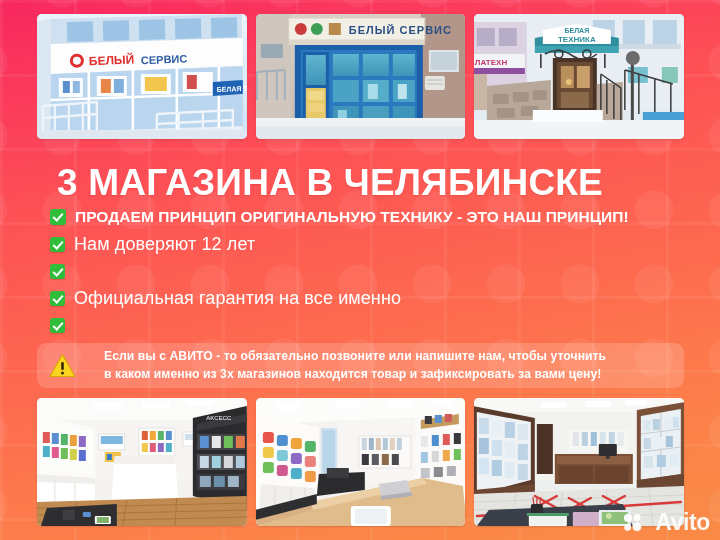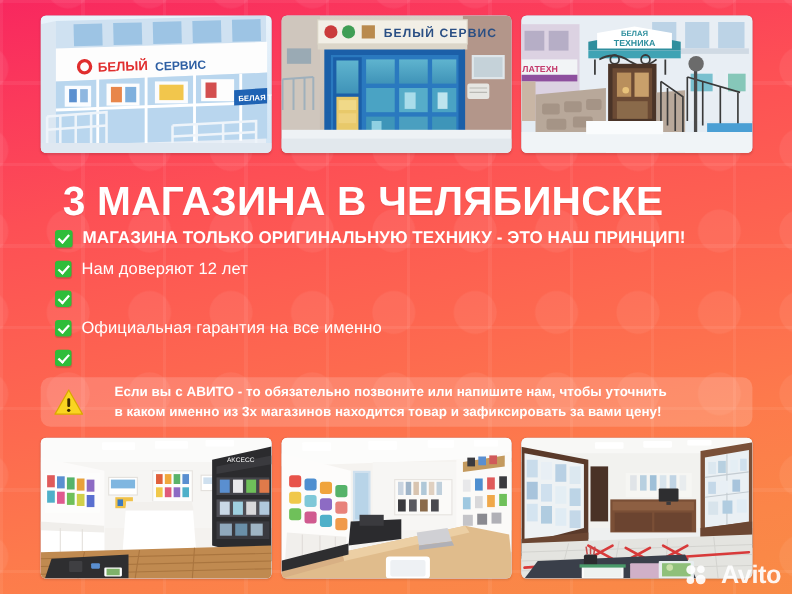--- a/index.html
+++ b/index.html
@@ -100,21 +100,21 @@
     content: "";
     position: absolute;
     left: 4.6px; top: 2.3px;
     width: 4px; height: 8px;
     border: solid #fff;
     border-width: 0 2.1px 2.1px 0;
     transform: rotate(42deg);
   }
   .bullet-text {
     color: #ffffff;
-    font-size: 15px;
+    font-size: 18px;
     letter-spacing: .1px;
     white-space: nowrap;
   }
   .bullet.primary { height: 27px; }
   .bullet.primary .bullet-text {
     font-size: 15.5px;
     font-weight: bold;
     letter-spacing: .05px;
   }
   .bullet.primary .check-icon { width: 16px; height: 16px; }
@@ -399,21 +399,21 @@
         <rect x="60" y="96" width="70" height="12" fill="#fafcfd"></rect>
       </svg>
     </div>
   </div>
 
   <div id="headline">3 МАГАЗИНА В ЧЕЛЯБИНСКЕ</div>
 
   <ul id="bullets">
     <li class="bullet primary">
       <span class="check-icon"></span>
-      <span class="bullet-text">МАГАЗИНА ТОЛЬКО ОРИГИНАЛЬНУЮ ТЕХНИКУ - ЭТО НАШ ПРИНЦИП!</span>
+      <span class="bullet-text">ПРОДАЕМ ПРИНЦИП ОРИГИНАЛЬНУЮ ТЕХНИКУ - ЭТО НАШ ПРИНЦИП!</span>
     </li>
     <li class="bullet">
       <span class="check-icon"></span>
       <span class="bullet-text">Нам доверяют 12 лет</span>
     </li>
     <li class="bullet">
       <span class="check-icon"></span>
     </li>
     <li class="bullet">
       <span class="check-icon"></span>

